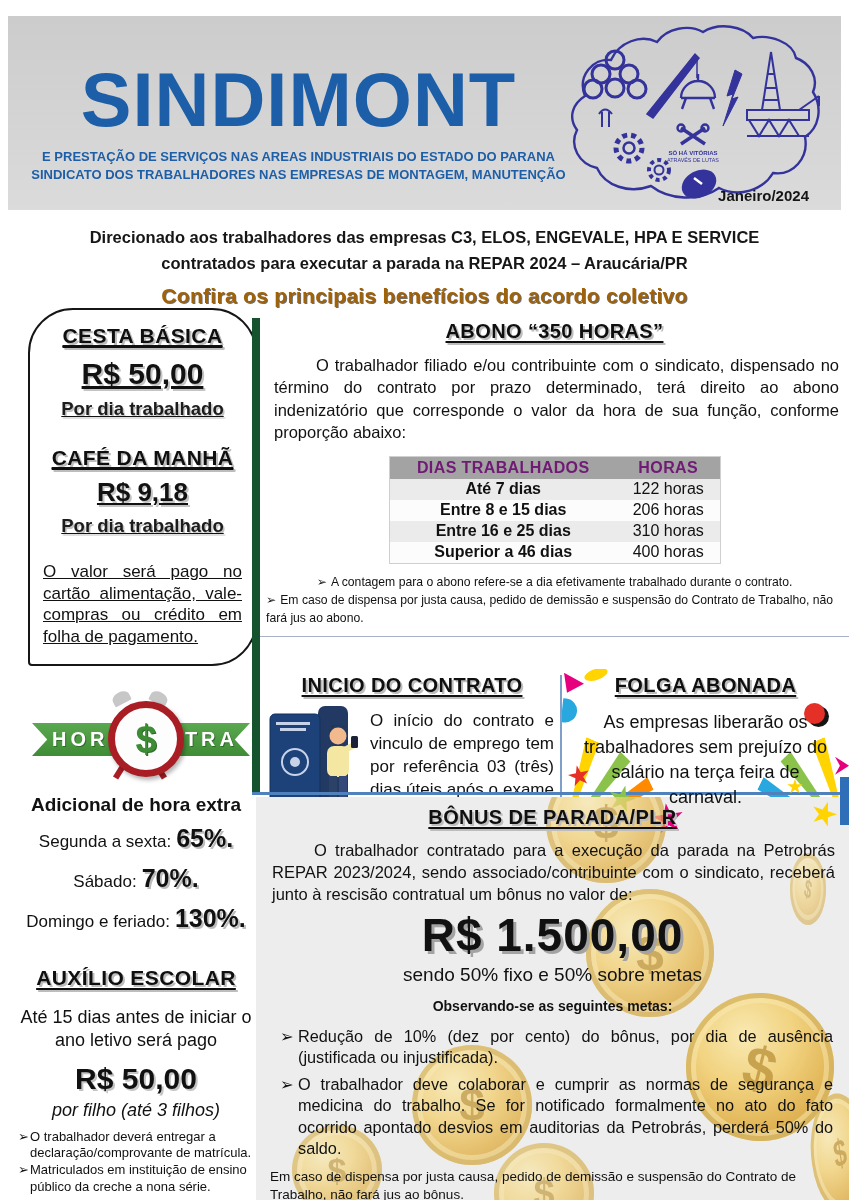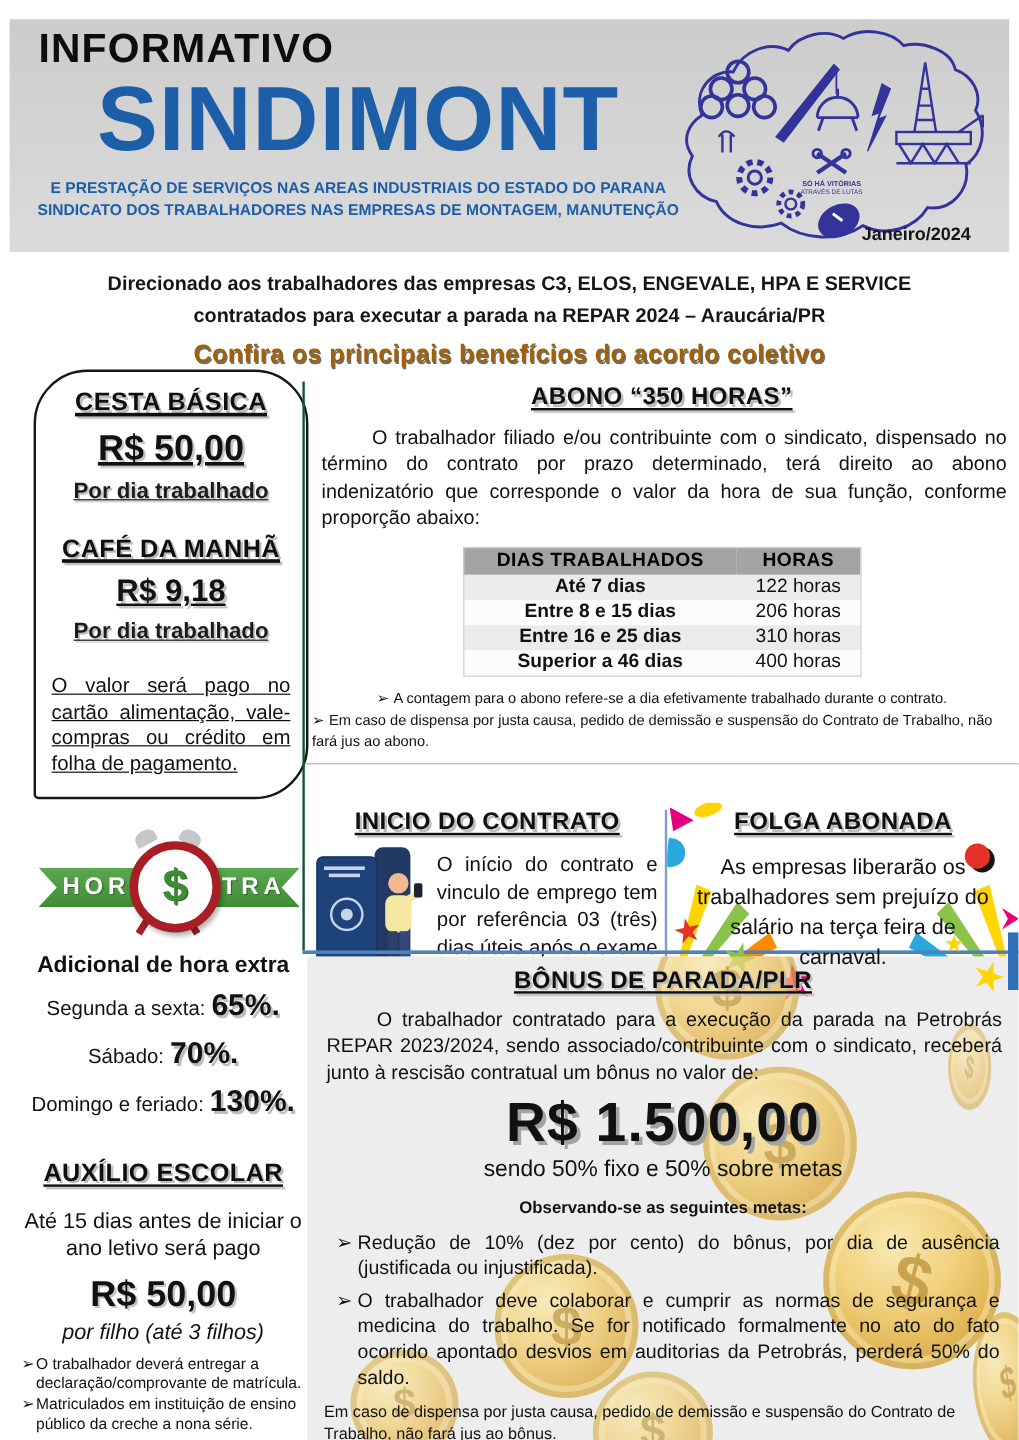--- a/index.html
+++ b/index.html
@@ -61,25 +61,25 @@
   .aux{position:absolute;left:12px;top:966px;width:248px;text-align:center;}
   .aux-title{font-size:21px;}
   .aux-intro{margin:16px 8px 0;font-size:18px;line-height:1.3;}
   .aux-per{margin-top:4px;font-size:18px;font-style:italic;}
   .aux-notes{margin:8px 2px 0 6px;text-align:left;font-size:13px;line-height:1.28;}
   .hang{position:relative;padding-left:12px;}
   .hang .mk{position:absolute;left:0;top:0;}
 
   
   .rightcol{position:absolute;left:252px;top:318px;width:597px;height:474px;box-sizing:border-box;
-            border-left:2px solid #14532d;}
+            border-left:8px solid #14532d;}
   .abono-title{margin-top:2px;text-align:center;font-size:20px;}
   .abono-p{margin:11px 10px 0 14px;font-size:16.5px;text-align:justify;text-indent:42px;line-height:1.36;}
   table.abono{margin:12px auto 0;border-collapse:collapse;width:332px;font-size:16px;border:1px solid #cfcfcf;}
-  table.abono th{background:#a3a3a3;color:#000000;font-weight:700;padding:2px 6px;letter-spacing:.4px;}
+  table.abono th{background:#a3a3a3;color:#701a75;font-weight:700;padding:2px 6px;letter-spacing:.4px;}
   table.abono td{padding:1.5px 6px;text-align:center;}
   table.abono tr:nth-child(odd) td{background:#ebebeb;}
   table.abono tr:nth-child(even) td{background:#fcfcfc;}
   table.abono td.c1{font-weight:700;}
   .abono-notes{margin:9px 6px 0;font-size:12.2px;line-height:1.5;}
   .abono-notes .n0{text-align:center;}
   .abono-notes .n1{text-align:left;}
   .mk{margin-right:4px;}
   .hrule{margin-top:8px;border-top:1.8px solid #a9b2c4;}
 
@@ -119,21 +119,20 @@
         box-shadow:inset 0 0 0 5px rgba(193,146,35,.55),inset 0 0 0 10px rgba(251,233,169,.5);
         display:flex;align-items:center;justify-content:center;
         color:rgba(176,128,24,.75);font-weight:800;}
 </style>
 </head>
 <body>
 
 <div class="page">
 
   <div class="header">
-    <div class="kicker">INFORMATIVO</div>
     <div class="brand">SINDIMONT</div>
     <div class="org">
       <div>E PRESTAÇÃO DE SERVIÇOS NAS AREAS INDUSTRIAIS DO ESTADO DO PARANA</div>
       <div>SINDICATO DOS TRABALHADORES NAS EMPRESAS DE MONTAGEM, MANUTENÇÃO</div>
     </div>
     <div class="map">
       <svg viewBox="0 0 292 190" width="292" height="190">
         <g fill="none" stroke="#33339b" stroke-width="2.4">
           <path d="M38,78 C30,58 46,40 64,42 C72,24 94,16 110,24 C120,10 142,6 156,14 C172,4 196,8 206,20 C222,16 246,24 249,40 C263,45 272,60 266,74 C276,90 272,110 258,119 C262,140 246,158 226,155 C216,172 192,180 172,170 C152,184 122,182 104,168 C82,176 58,168 50,150 C32,146 22,128 30,112 C20,98 27,85 38,78 Z"></path>
           <g stroke-width="3">

